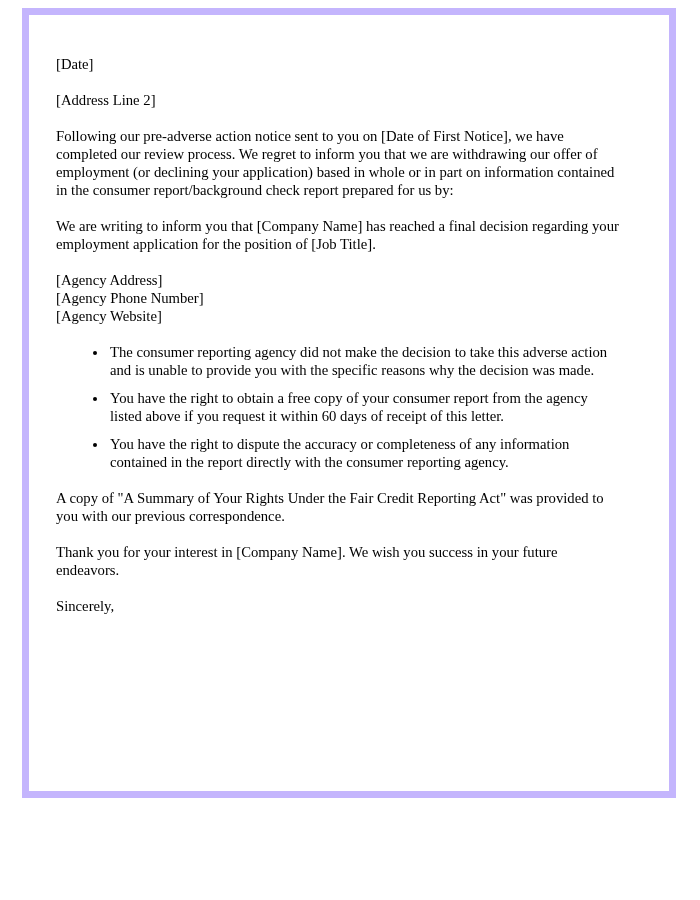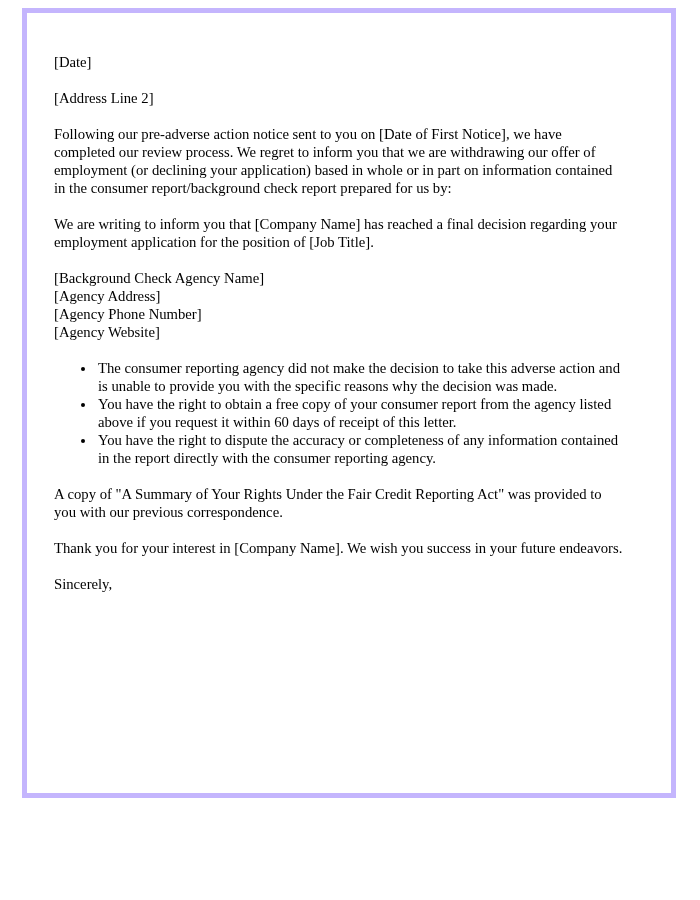--- a/index.html
+++ b/index.html
@@ -13,21 +13,21 @@
     position: relative;
     font-family: "Liberation Serif", "DejaVu Serif", serif;
     color: #000000;
   }
   .page {
     position: absolute;
     left: 22px;
     top: 8px;
     width: 654px;
     height: 790px;
-    border: 5px solid #c4b5fd;
+    border: 7px solid #c4b5fd;
     box-sizing: border-box;
     padding: 40px 46px 20px 27px;
     overflow: hidden;
   }
   .letter-body {
     font-size: 14.7px;
     line-height: 18px;
   }
   .para {
     margin: 0 0 18px 0;
@@ -36,21 +36,21 @@
     margin: 0 0 18px 0;
   }
   .line {
     margin: 0;
   }
   ul.bullet-list {
     margin: 0 0 18px 0;
     padding-left: 42px;
   }
   ul.bullet-list li {
-    margin: 0;
+    margin: 10px;
     padding-left: 2px;
   }
 </style>
 </head>
 <body>
 
 <div class="page">
   <div class="letter-body">
 
     <p class="para">[Date]</p>
@@ -58,21 +58,20 @@
     <div class="block">
       <div class="line">[Address Line 2]</div>
     </div>
 
 
     <p class="para">Following our pre-adverse action notice sent to you on [Date of First Notice], we have completed our review process. We regret to inform you that we are withdrawing our offer of employment (or declining your application) based in whole or in part on information contained in the consumer report/background check report prepared for us by:</p>
 
     <p class="para">We are writing to inform you that [Company Name] has reached a final decision regarding your employment application for the position of [Job Title].</p>
 
     <div class="block">
-      <div class="line">[Background Check Agency Name]</div>
       <div class="line">[Agency Address]</div>
       <div class="line">[Agency Phone Number]</div>
       <div class="line">[Agency Website]</div>
     </div>
 
 
     <ul class="bullet-list">
       <li>The consumer reporting agency did not make the decision to take this adverse action and is unable to provide you with the specific reasons why the decision was made.</li>
       <li>You have the right to obtain a free copy of your consumer report from the agency listed above if you request it within 60 days of receipt of this letter.</li>
       <li>You have the right to dispute the accuracy or completeness of any information contained in the report directly with the consumer reporting agency.</li>

